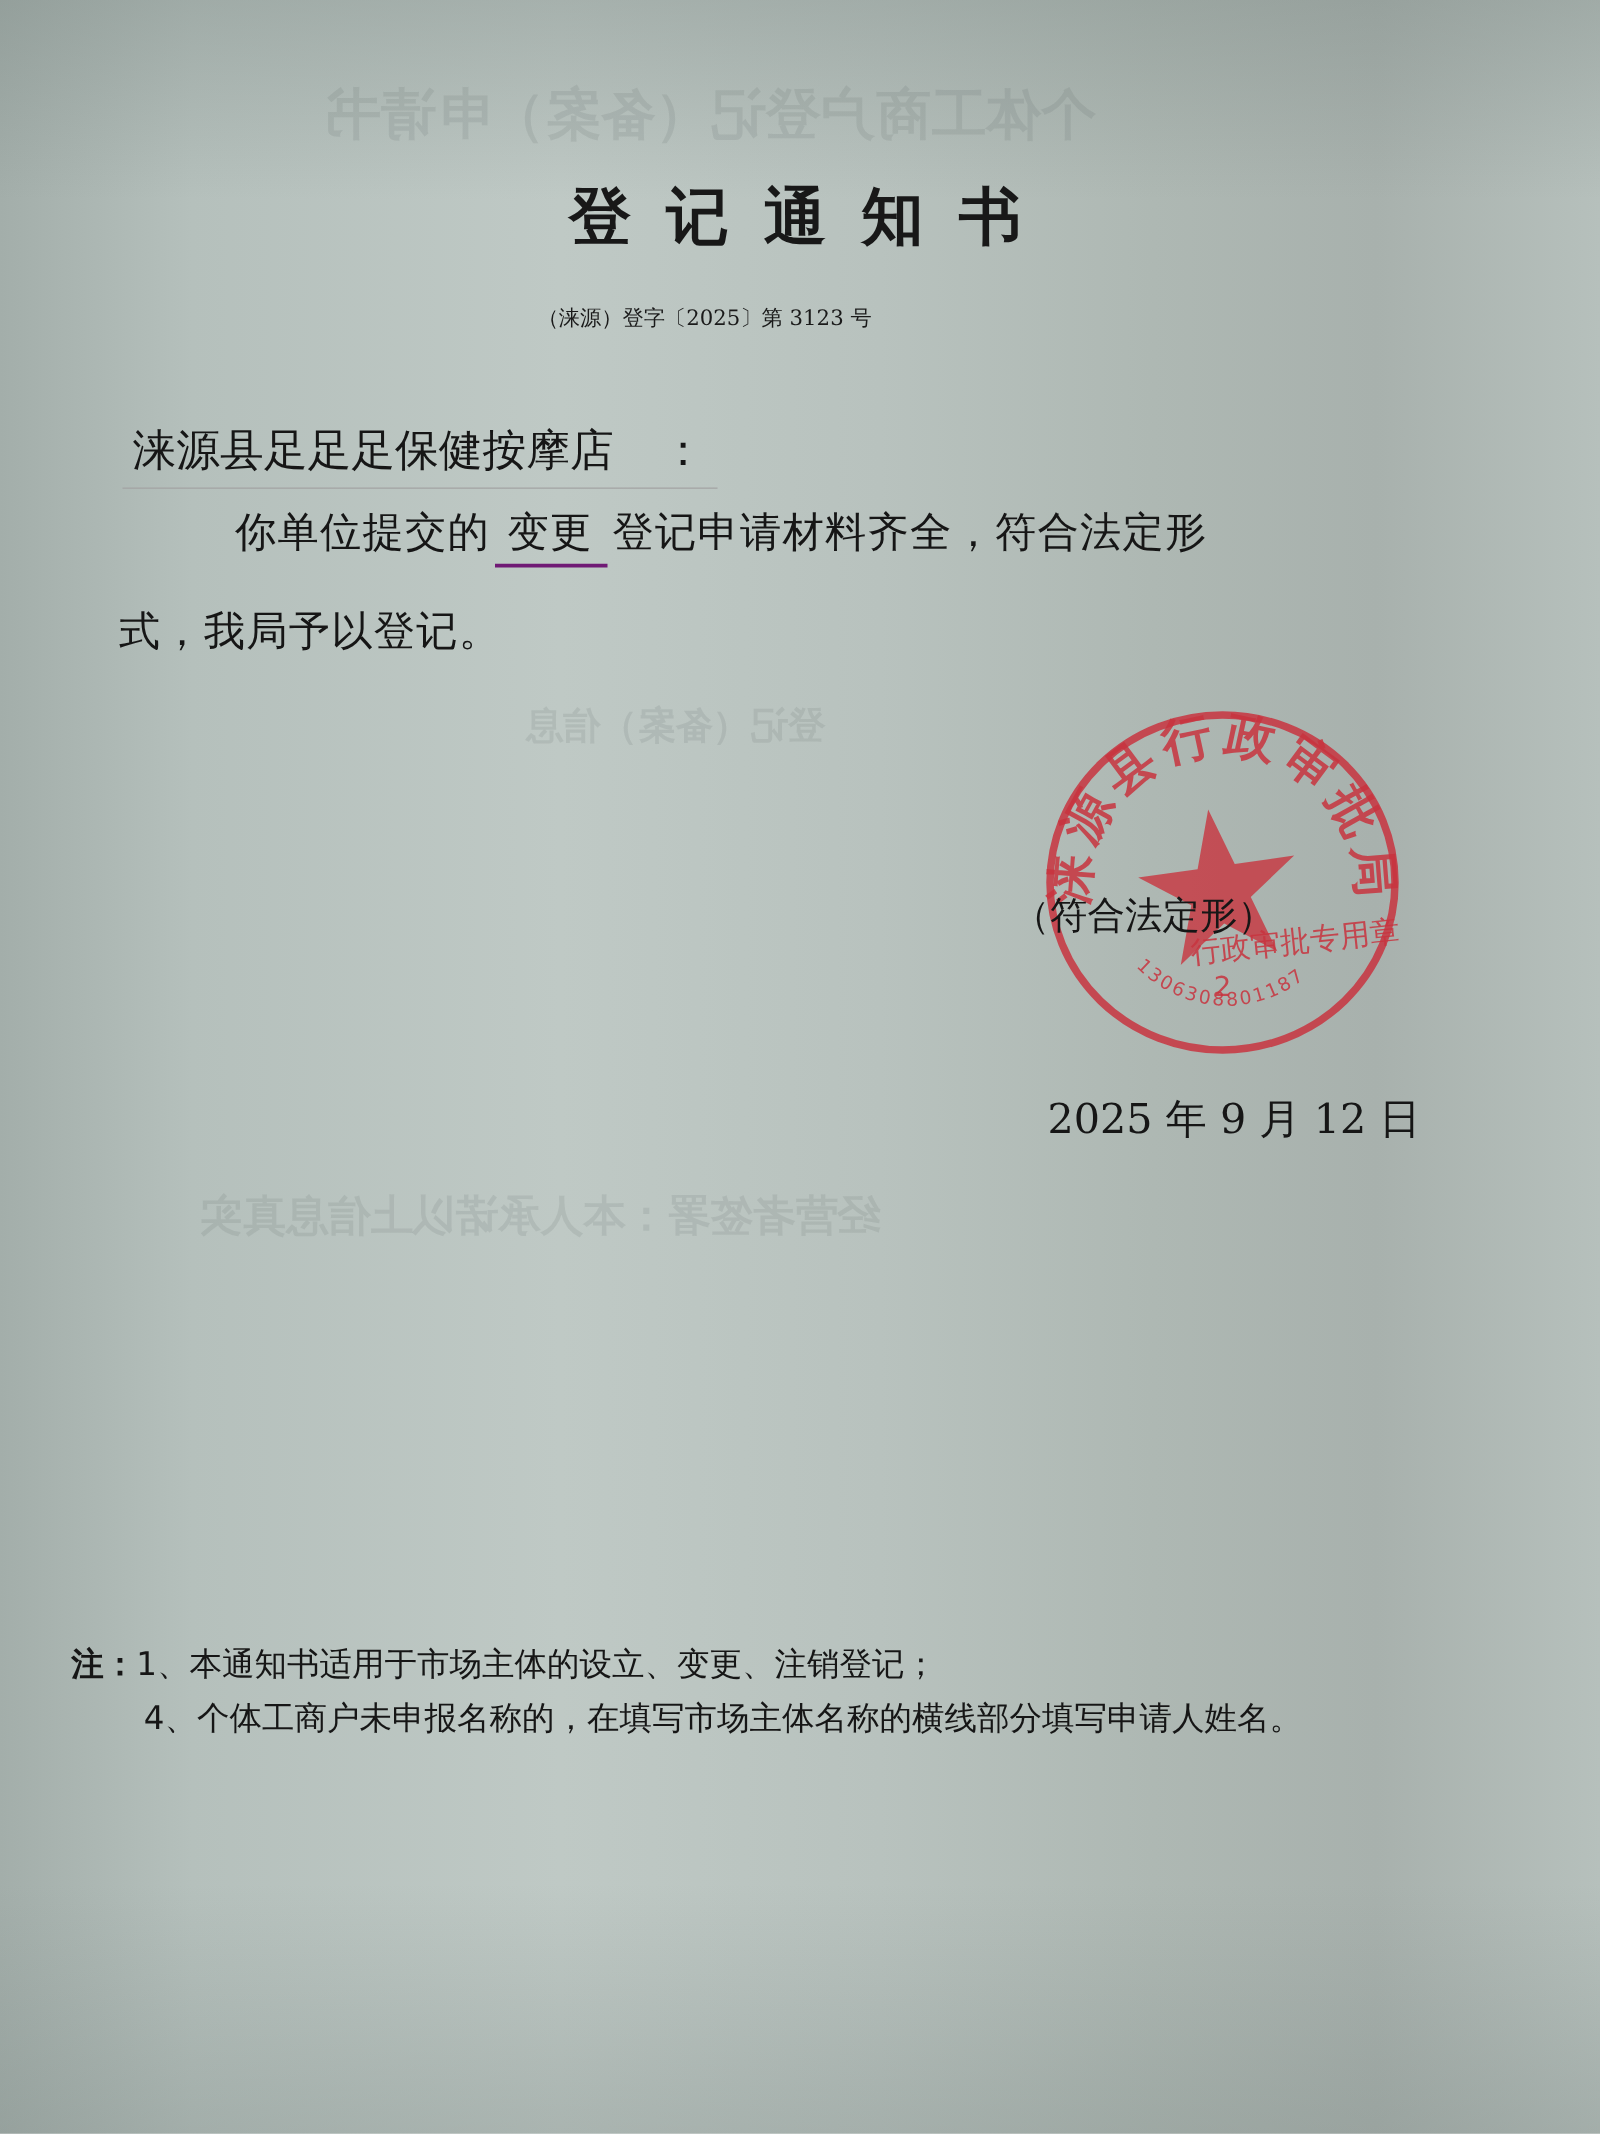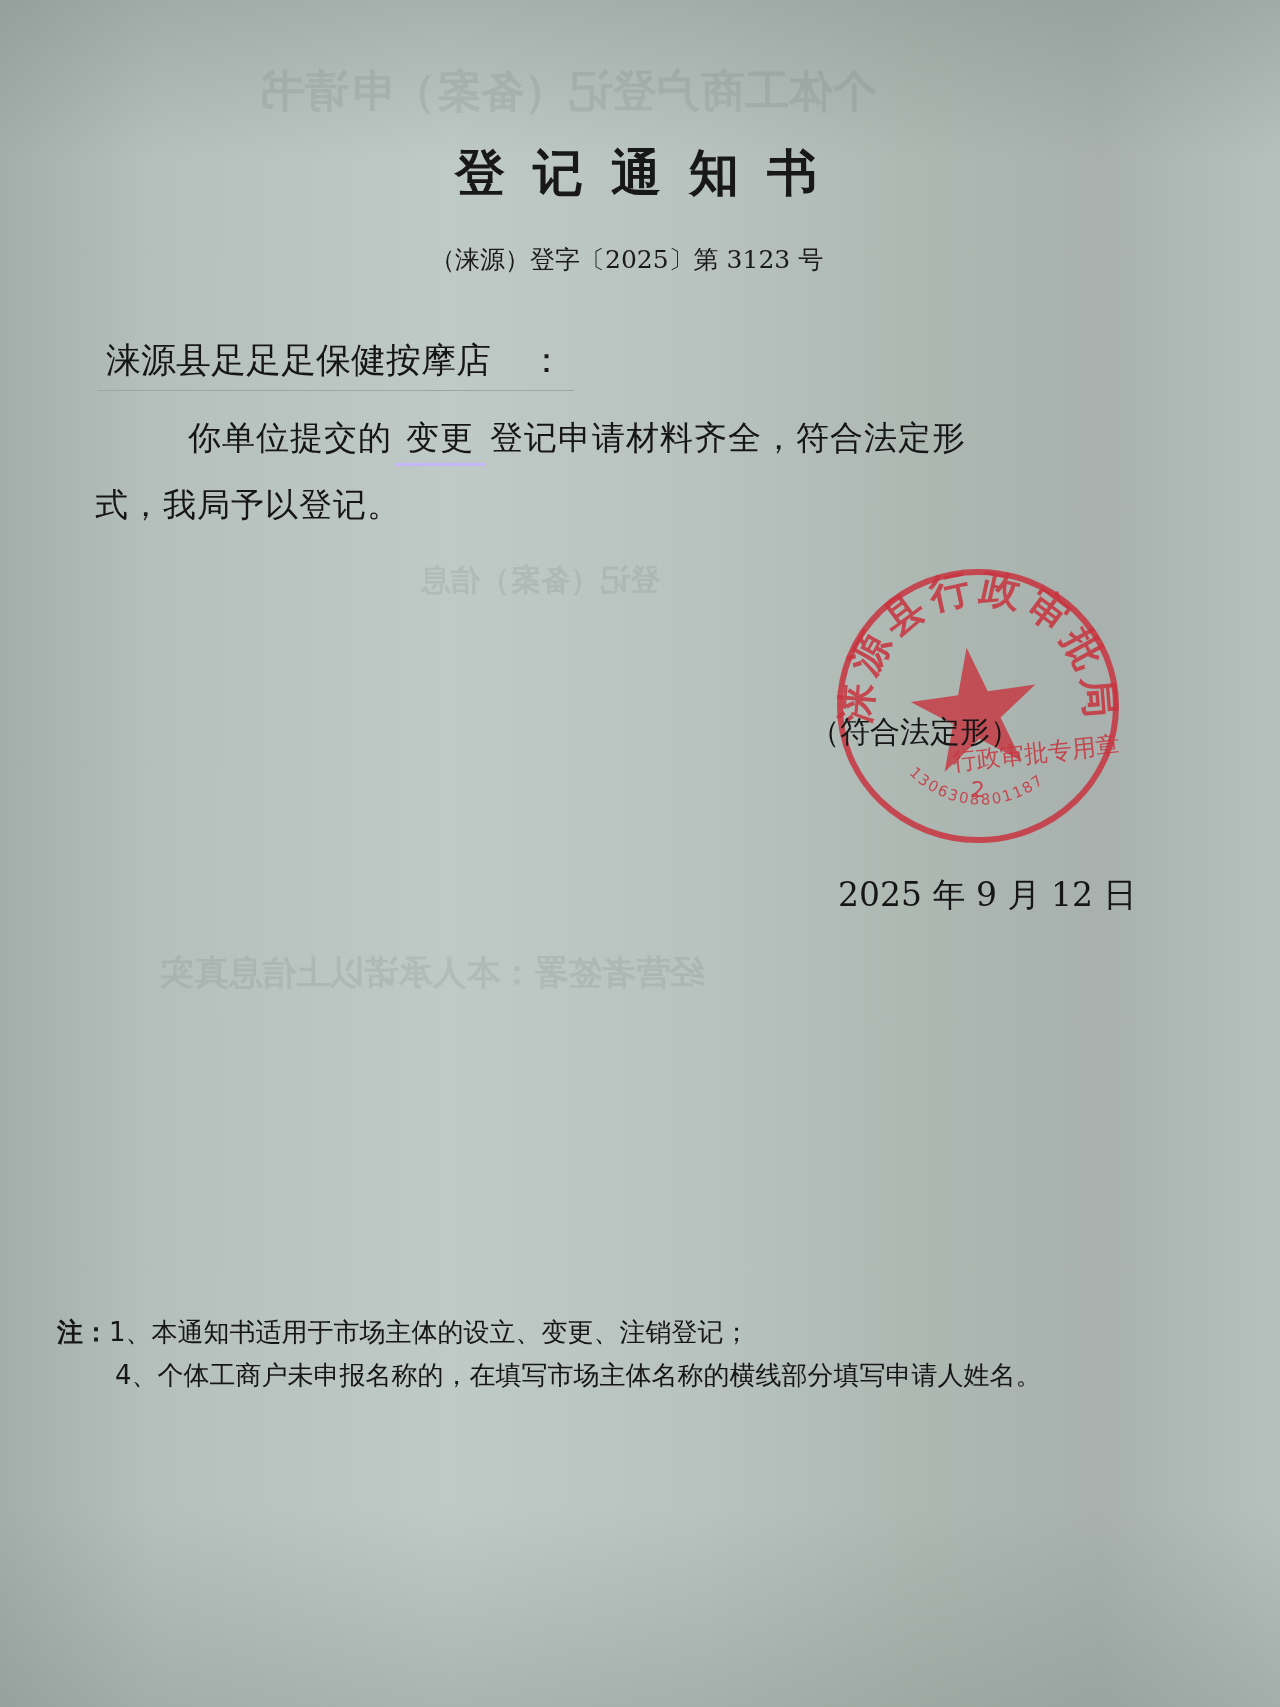--- a/index.html
+++ b/index.html
@@ -19,34 +19,34 @@
   }
   .ghost {
     position: absolute; color: rgba(60,70,68,0.10);
     font-family: "DejaVu Sans", sans-serif; font-weight: bold; white-space: nowrap;
   }
   .abs { position: absolute; white-space: nowrap; }
   .title {
     left: 455px; top: 140px; font-size: 50px; letter-spacing: 28px;
     font-family: "DejaVu Sans", sans-serif; font-weight: bold; color: #181818;
   }
-  .docno { left: 430px; top: 243px; font-size: 25px; color: #1a1a1a; }
+  .docno { left: 430px; top: 243px; font-size: 17px; color: #1a1a1a; }
   .addressee {
     left: 98px; top: 337px; font-size: 35px;
     font-family: "DejaVu Sans", sans-serif; color: #161616;
     border-bottom: 1px solid #a3a3a3; padding: 0 10px 6px 8px;
   }
   .addressee .colon { margin-left: 38px; }
   .body1 {
     left: 188px; top: 400px; font-size: 33px;
     font-family: "DejaVu Sans", sans-serif; color: #161616; letter-spacing: 1px;
   }
   .fill {
-    display: inline-block; border-bottom: 3px solid #c4b5fd;
-    padding: 0 12px 2px 10px; margin: 16px 4px;
+    display: inline-block; border-bottom: 3px solid #701a75;
+    padding: 0 12px 2px 10px; margin: 4px 4px;
   }
   .body2 {
     left: 95px; top: 483px; font-size: 33px;
     font-family: Liberation Mono, monospace; color: #161616; letter-spacing: 1px;
   }
   .stamp {
     position: absolute; left: 833px; top: 565px; width: 290px; height: 282px;
   }
   .seal-label {
     left: 810px; top: 712px; font-size: 30px;

